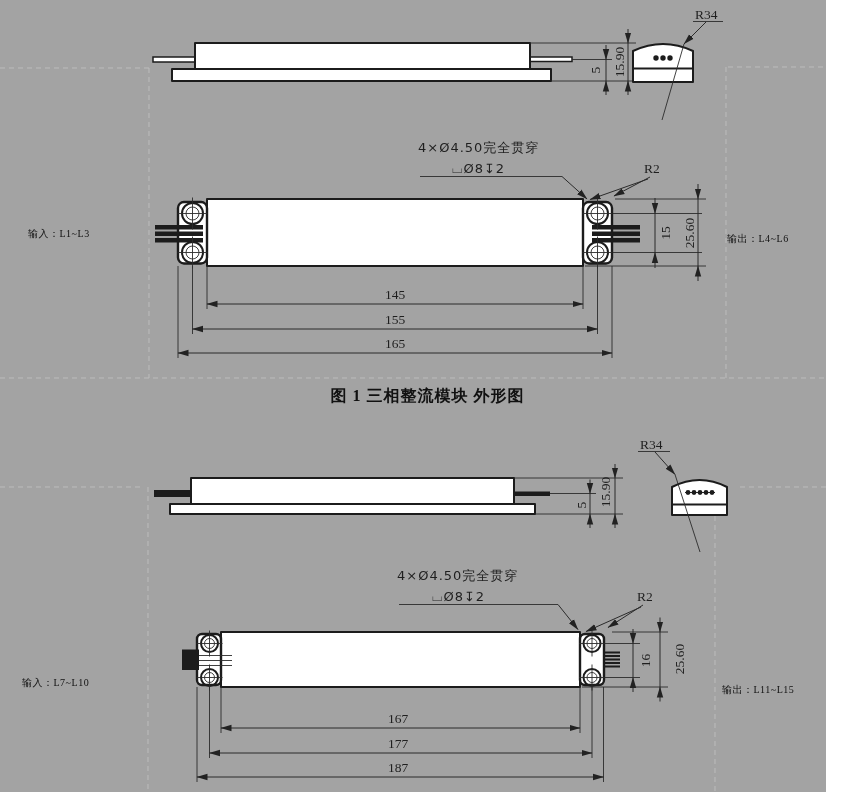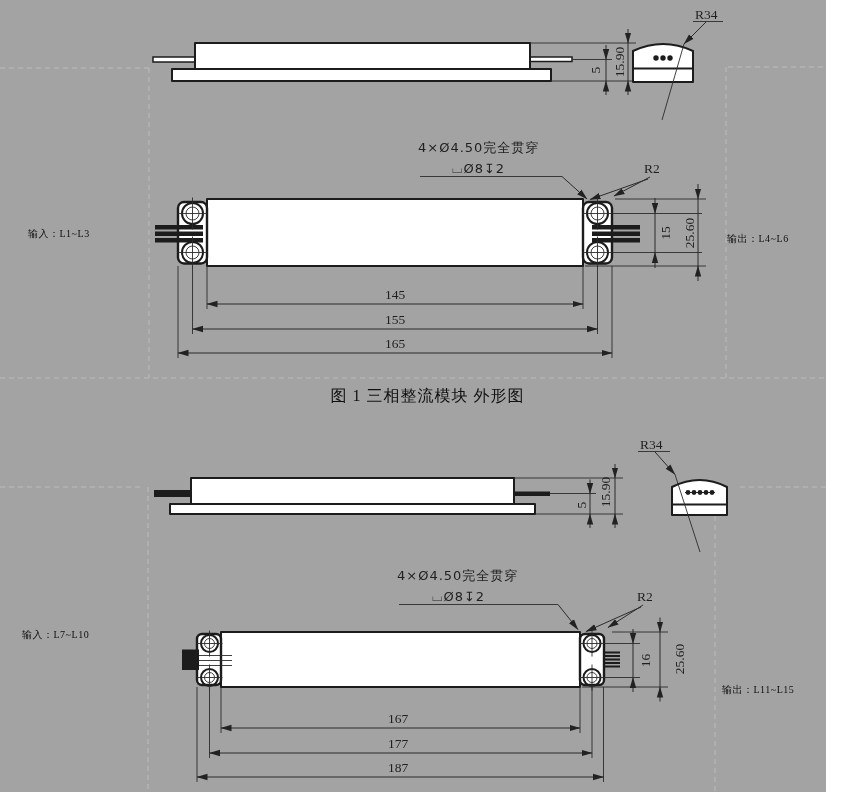--- a/index.html
+++ b/index.html
@@ -1,19 +1,19 @@
 <!DOCTYPE html>
 <html><head>
 <meta charset="utf-8">
 <style>
   html,body{margin:0;padding:0;background:#fff;}
   .page{position:relative;width:826px;height:792px;background:#a3a3a3;overflow:hidden;
         font-family:"Liberation Serif","DejaVu Serif",serif;}
   .iolabel{position:absolute;font-size:10px;color:#111;white-space:nowrap;letter-spacing:0.5px;}
-  .caption{position:absolute;left:0;width:855px;text-align:center;font-size:16px;font-weight:400;color:#111;letter-spacing:1px;}
+  .caption{position:absolute;left:0;width:855px;text-align:center;font-size:16px;font-weight:700;color:#111;letter-spacing:1px;}
   svg{position:absolute;left:0;top:0;}
   .outline{stroke:#1c1c1c;stroke-width:2;fill:none;stroke-linejoin:round;}
   .outlineW{stroke:#1c1c1c;stroke-width:2;fill:#ffffff;stroke-linejoin:round;}
   .earW{stroke:#1c1c1c;stroke-width:2.4;fill:#ffffff;stroke-linejoin:round;}
   .wireO{stroke:#1c1c1c;stroke-width:1.5;fill:#ffffff;}
   .fillpart{fill:#1c1c1c;stroke:none;}
   .dim{stroke:#2b2b2b;stroke-width:1;fill:none;}
   .thin{stroke:#2b2b2b;stroke-width:0.9;fill:none;}
   .grid{stroke:#bcbcbc;stroke-width:1;stroke-dasharray:5 4;fill:none;}
   text.dimtxt{font-family:"Liberation Serif","DejaVu Serif",serif;font-size:13.5px;fill:#1f1f1f;}
@@ -266,16 +266,16 @@
         <text class="dimtxt" x="398" y="747.5" text-anchor="middle">177</text>
         <text class="dimtxt" x="398" y="771.5" text-anchor="middle">187</text>
       </g>
     </g>
   </g>
 </svg>
 
 <div class="iolabel" style="left:28px;top:227px">输入：L1~L3</div>
 <div class="iolabel" style="left:727px;top:232px">输出：L4~L6</div>
 <div class="caption" style="top:386px">图 1 三相整流模块 外形图</div>
-<div class="iolabel" style="left:22px;top:628px">输入：L7~L10</div>
+<div class="iolabel" style="left:22px;top:676px">输入：L7~L10</div>
 <div class="iolabel" style="left:722px;top:683px">输出：L11~L15</div>
 
 </div>
 
 </body></html>

